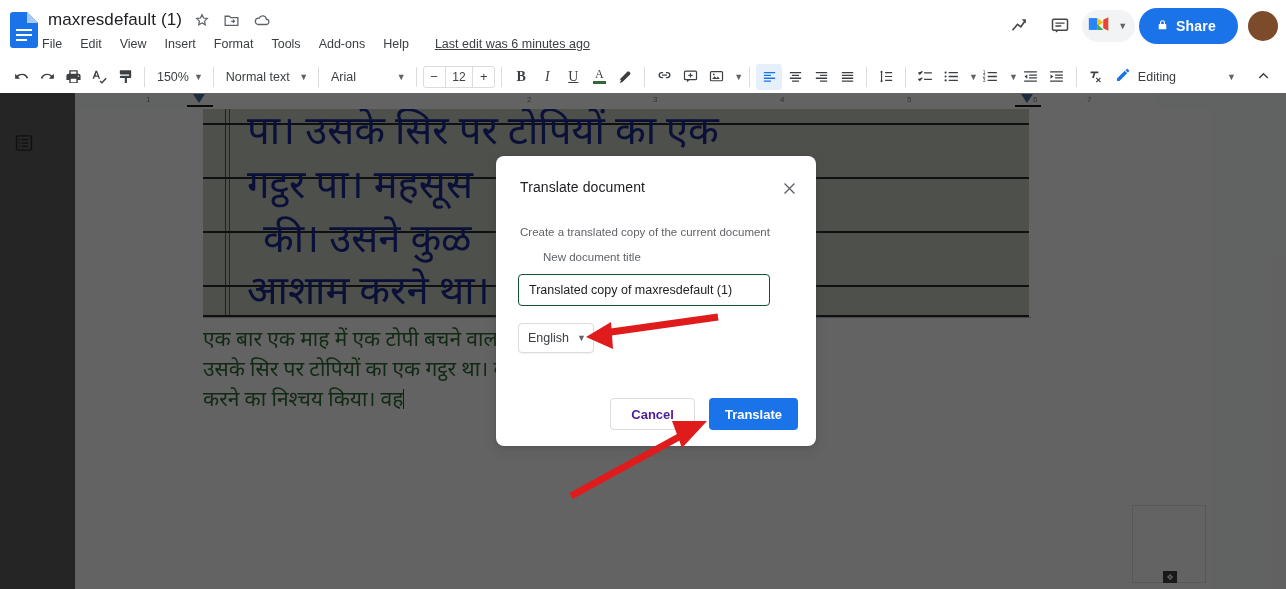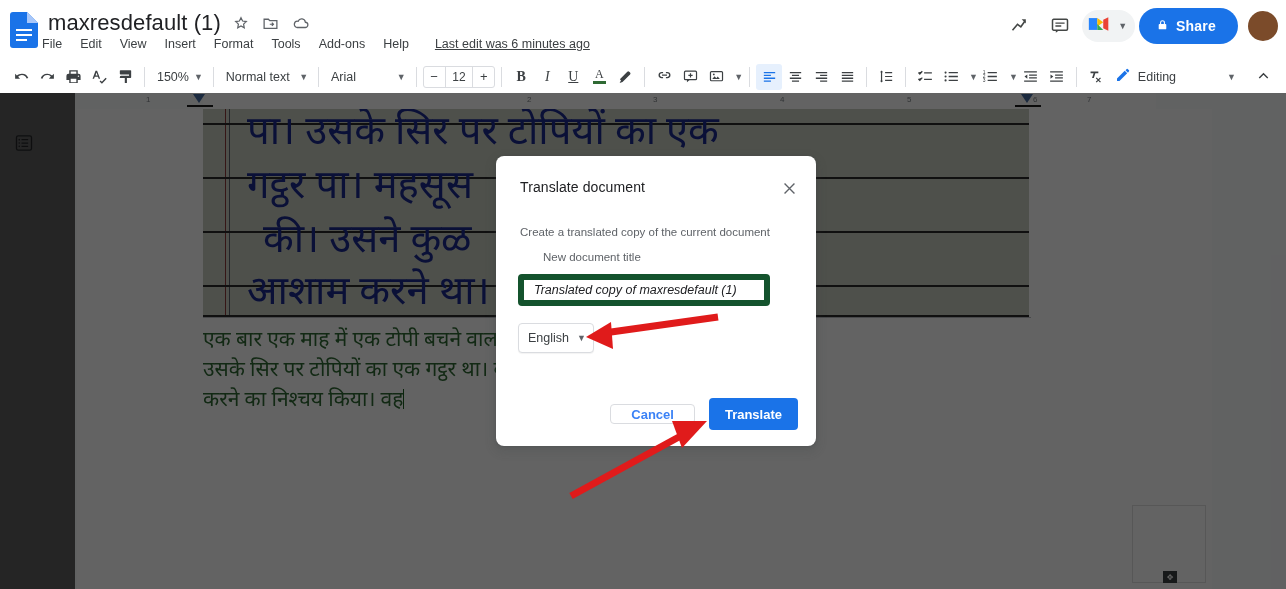--- a/index.html
+++ b/index.html
@@ -10,21 +10,21 @@
     background: #ffffff;
     overflow: hidden;
     position: relative;
     -webkit-font-smoothing: antialiased;
   }
 
   
   .appbar { position: absolute; left: 0; top: 0; width: 1286px; height: 60px; background: #ffffff; }
   .docs-logo { position: absolute; left: 10px; top: 12px; width: 28px; height: 36px; }
   .doc-title-row { position: absolute; left: 48px; top: 10px; display: flex; align-items: center; gap: 10px; }
-  .doc-title { font-size: 22px; color: #202124; letter-spacing: .1px; }
+  .doc-title { font-size: 17px; color: #202124; letter-spacing: .1px; }
   .title-icon { width: 20px; height: 20px; display: inline-flex; align-items: center; justify-content: center; color: #5f6368; }
   .menu-row { position: absolute; left: 40px; top: 36px; display: flex; align-items: center; gap: 14px; }
   .menu-item { font-size: 12.5px; color: #3c4043; padding: 1px 2px; white-space: nowrap; }
   .last-edit { font-size: 12.5px; color: #3c4043; text-decoration: underline; margin-left: 10px; white-space: nowrap; }
   .appbar-right { position: absolute; right: 8px; top: 8px; display: flex; align-items: center; gap: 4px; }
   .ab-icon-btn { width: 36px; height: 36px; border-radius: 50%; display: flex; align-items: center; justify-content: center; color: #444746; }
   .meet-chip { height: 32px; display: flex; align-items: center; gap: 3px; padding: 0 8px 0 6px; border-radius: 16px; background: #f1f3f4; }
   .share-btn { height: 36px; display: flex; align-items: center; gap: 7px; padding: 0 22px 0 17px; border-radius: 18px; background: #1a73e8; color: #ffffff; font-size: 14px; font-weight: bold; letter-spacing: .2px; }
   .avatar { width: 30px; height: 30px; border-radius: 50%; background: #7b4b2a; color: #fff; font-size: 13px; display:flex; align-items:center; justify-content:center; margin-left: 6px; }
 
@@ -68,24 +68,24 @@
 
   
   .scrim { position: absolute; left: 0; top: 93px; width: 1286px; height: 496px; background: rgba(0,0,0,.61); }
   .scrim-rail { position: absolute; left: 0; top: 93px; width: 75px; height: 496px; background: rgba(0,0,0,.615); }
 
   .dialog { position: absolute; left: 496px; top: 156px; width: 320px; height: 290px; background: #ffffff; border-radius: 8px; box-shadow: 0 1px 3px rgba(60,64,67,.3), 0 4px 8px 3px rgba(60,64,67,.15); }
   .dlg-title { position: absolute; left: 24px; top: 23px; font-size: 14px; color: #202124; letter-spacing: .1px; }
   .dlg-close { position: absolute; right: 15px; top: 20px; width: 24px; height: 24px; display: flex; align-items: center; justify-content: center; color: #5f6368; }
   .dlg-sub { position: absolute; left: 24px; top: 70px; font-size: 11.5px; color: #5f6368; }
   .dlg-label { position: absolute; left: 24px; top: 95px; font-size: 11.5px; color: #5f6368; margin-left: 23px; }
-  .dlg-input { position: absolute; left: 22px; top: 118px; width: 252px; height: 32px; border: 6px solid #14532d; border-radius: 4px; background: #fff; display: flex; align-items: center; padding: 0 10px; font-size: 12.5px; color: #202124; font-style: italic; }
+  .dlg-input { position: absolute; left: 22px; top: 118px; width: 252px; height: 32px; border: 1px solid #14532d; border-radius: 4px; background: #fff; display: flex; align-items: center; padding: 0 10px; font-size: 12.5px; color: #202124; }
   .dlg-select { position: absolute; left: 22px; top: 167px; width: 76px; height: 30px; border: 1px solid #dadce0; border-radius: 4px; background: #fff; display: flex; align-items: center; justify-content: space-between; padding: 0 7px 0 9px; font-size: 12.5px; color: #3c4043; box-shadow: 0 1px 1px rgba(0,0,0,.05); }
   .dlg-actions { position: absolute; right: 18px; bottom: 16px; display: flex; align-items: center; gap: 14px; }
-  .btn-cancel { height: 20px; padding: 0 20px; border: 1px solid #dadce0; border-radius: 4px; background: #fff; color: #3b82f6; font-size: 13px; font-weight: bold; display: flex; align-items: center; }
+  .btn-cancel { height: 32px; padding: 0 20px; border: 1px solid #dadce0; border-radius: 4px; background: #fff; color: #4c1d95; font-size: 13px; font-weight: bold; display: flex; align-items: center; }
   .btn-primary { height: 32px; padding: 0 16px; border-radius: 4px; background: #1a73e8; color: #fff; font-size: 13px; font-weight: bold; display: flex; align-items: center; }
 
   .annot { position: absolute; left: 0; top: 0; width: 1286px; height: 589px; pointer-events: none; }
 </style>
 </head>
 <body>
 
 <div class="appbar">
 
   <div class="docs-logo">

